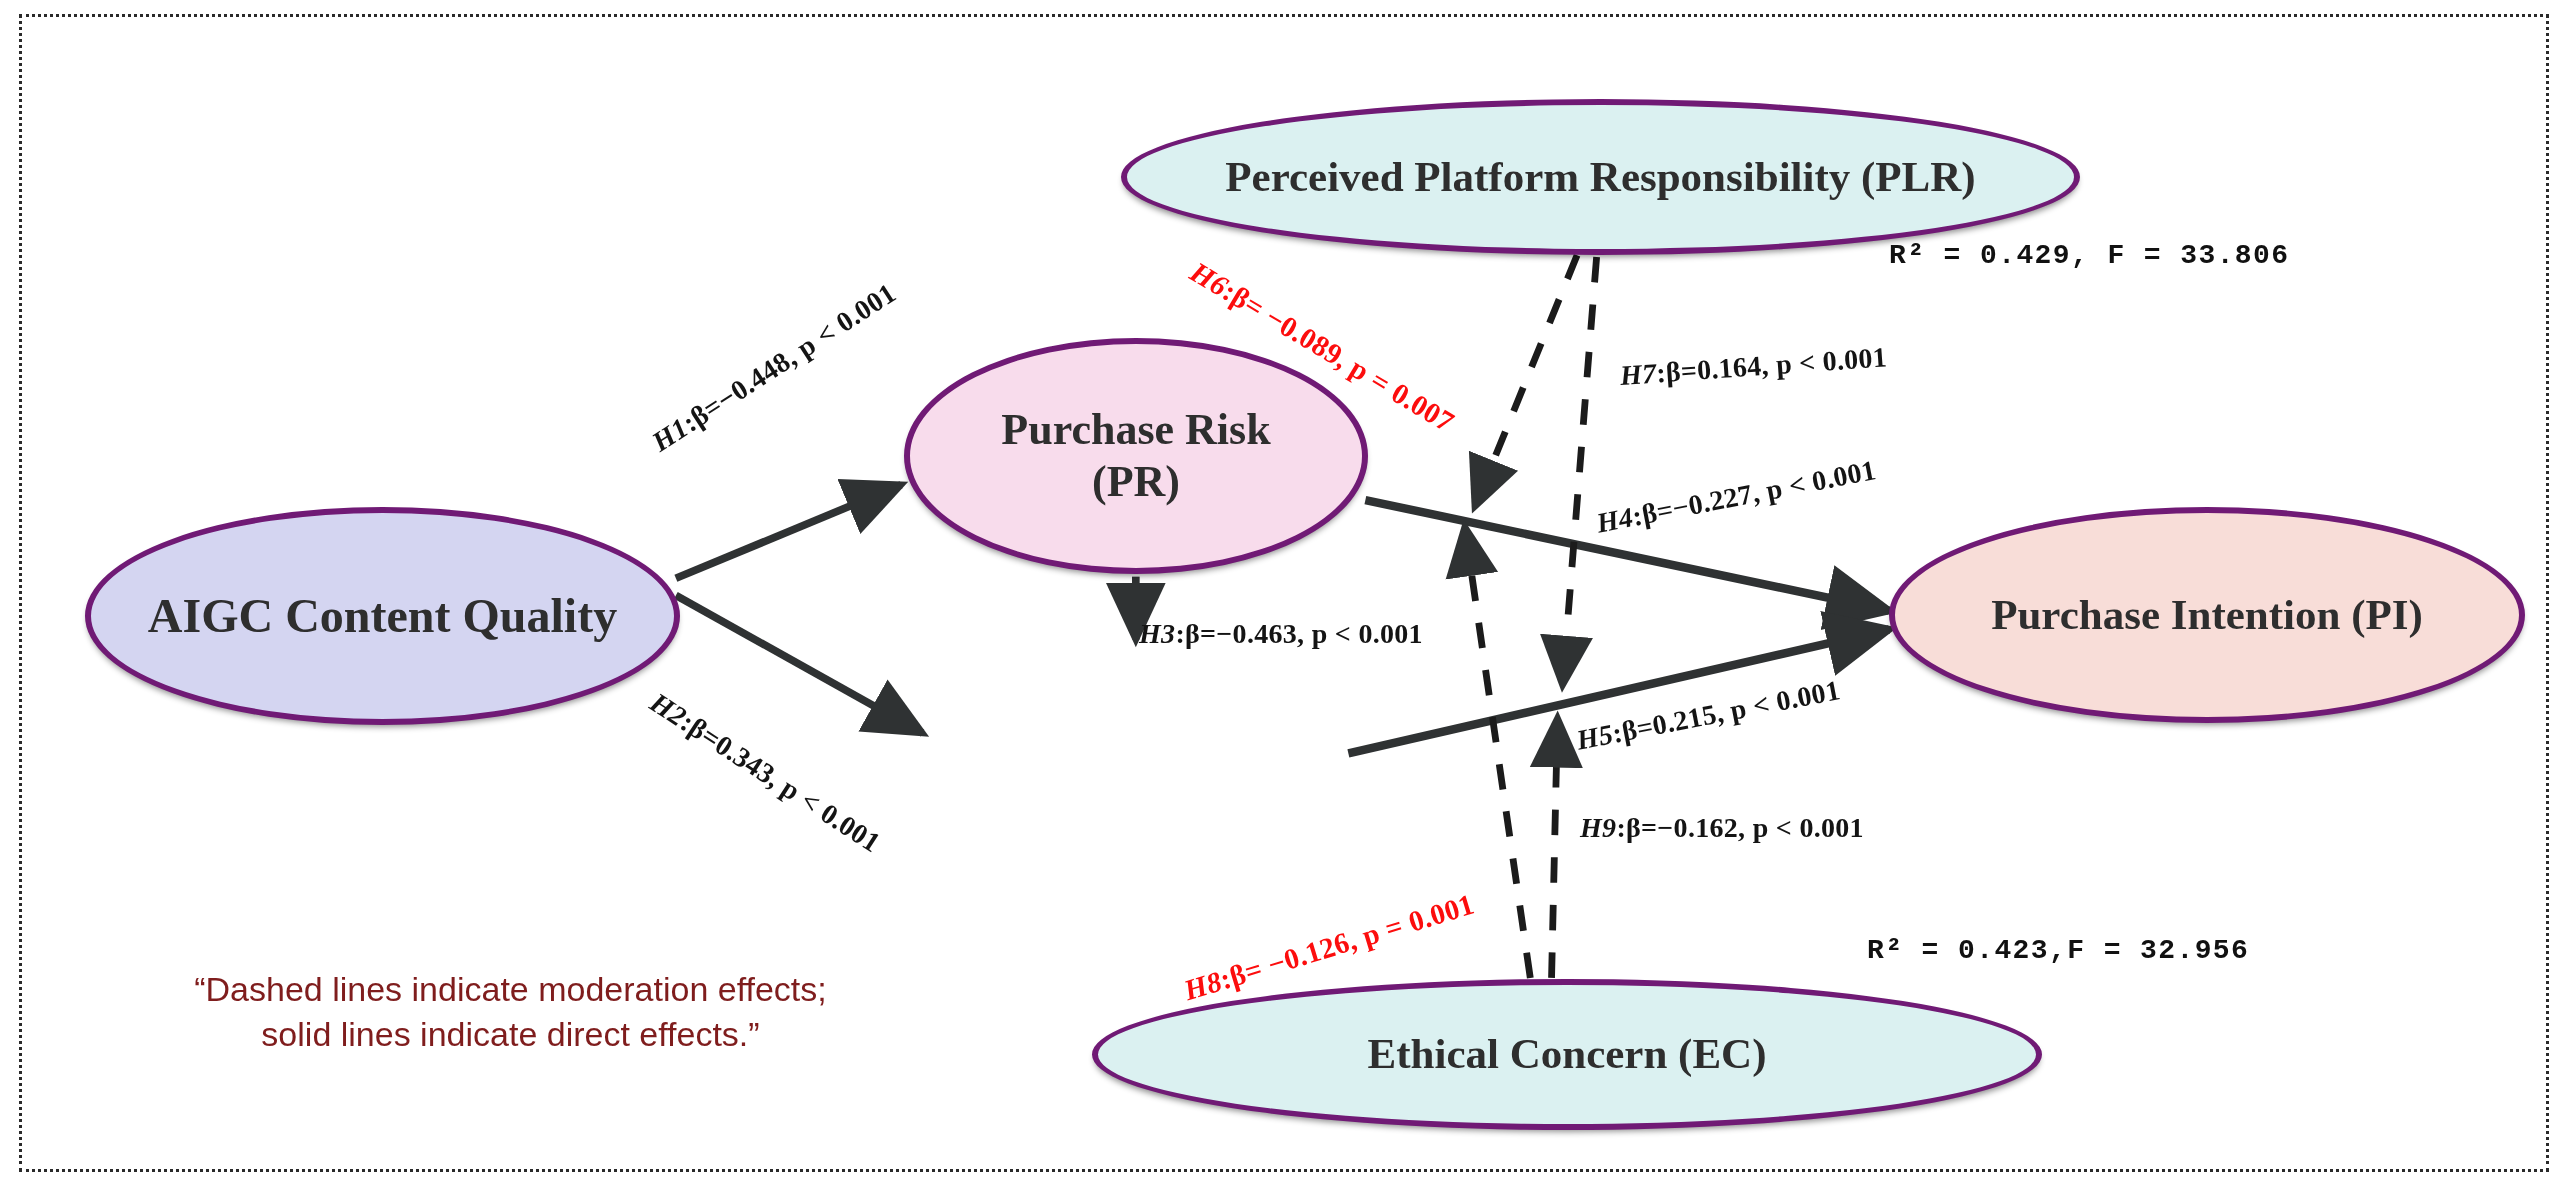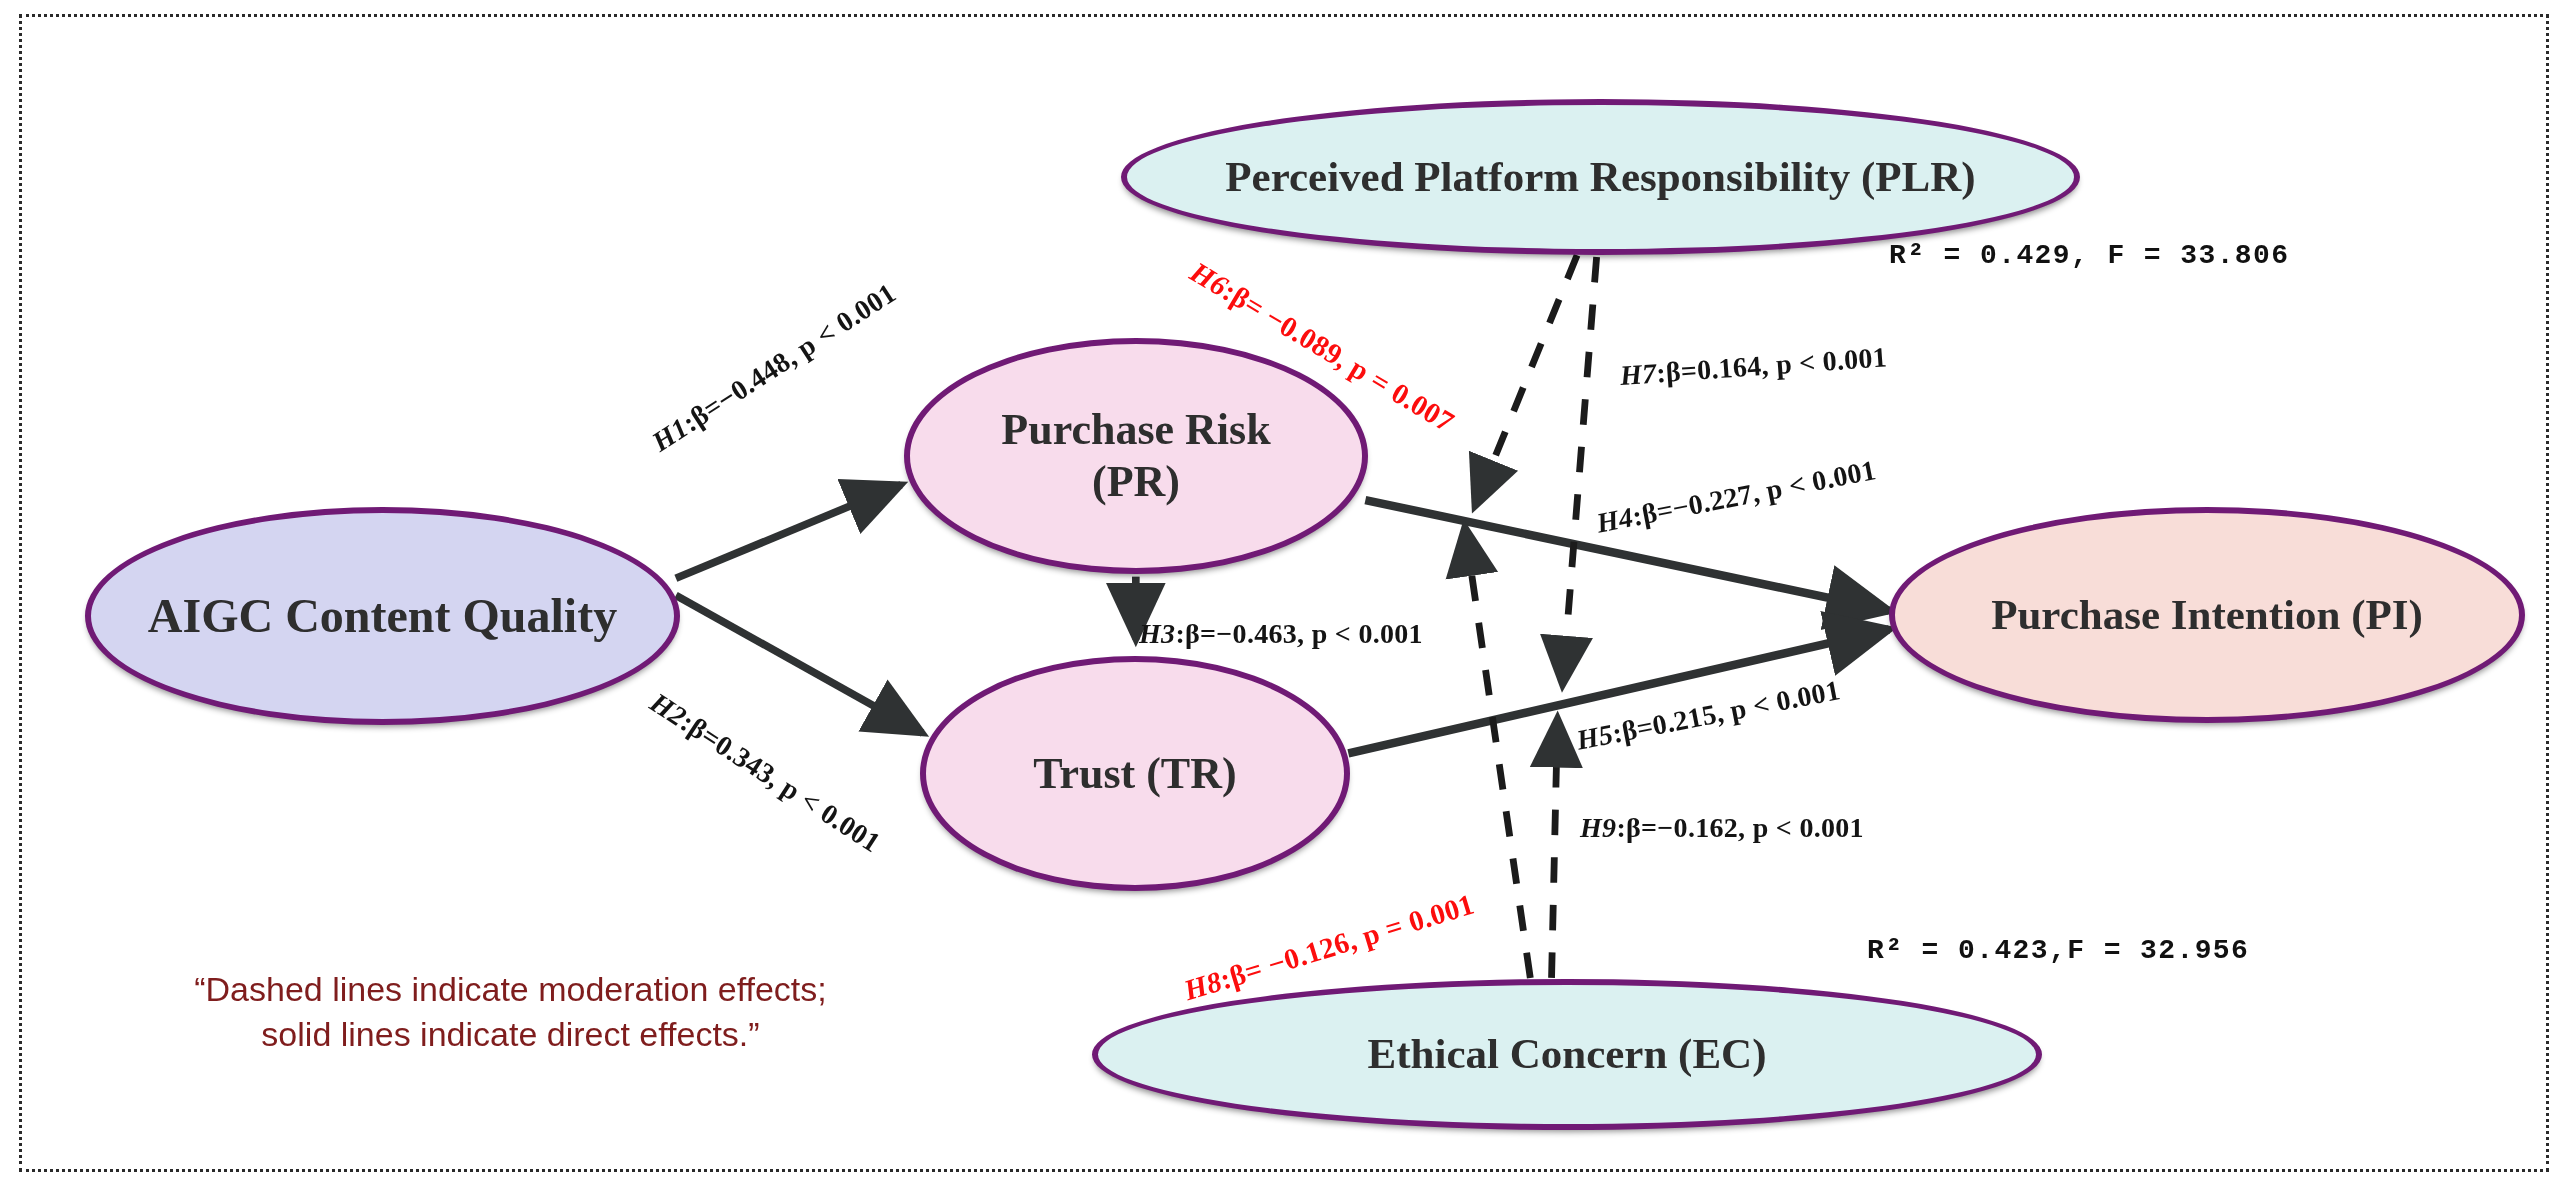--- a/index.html
+++ b/index.html
@@ -179,25 +179,20 @@
     </div>
   </div>
 
   <div class="node" id="node-pr">
     <div>
       <span>Purchase Risk</span>
       <span>(PR)</span>
     </div>
   </div>
 
-  <div class="node" id="node-tr">
-    <div>
-      <span>Trust (TR)</span>
-    </div>
-  </div>
 
   <div class="node" id="node-plr">
     <div>
       <span>Perceived Platform Responsibility (PLR)</span>
     </div>
   </div>
 
   <div class="node" id="node-ec">
     <div>
       <span>Ethical Concern (EC)</span>

